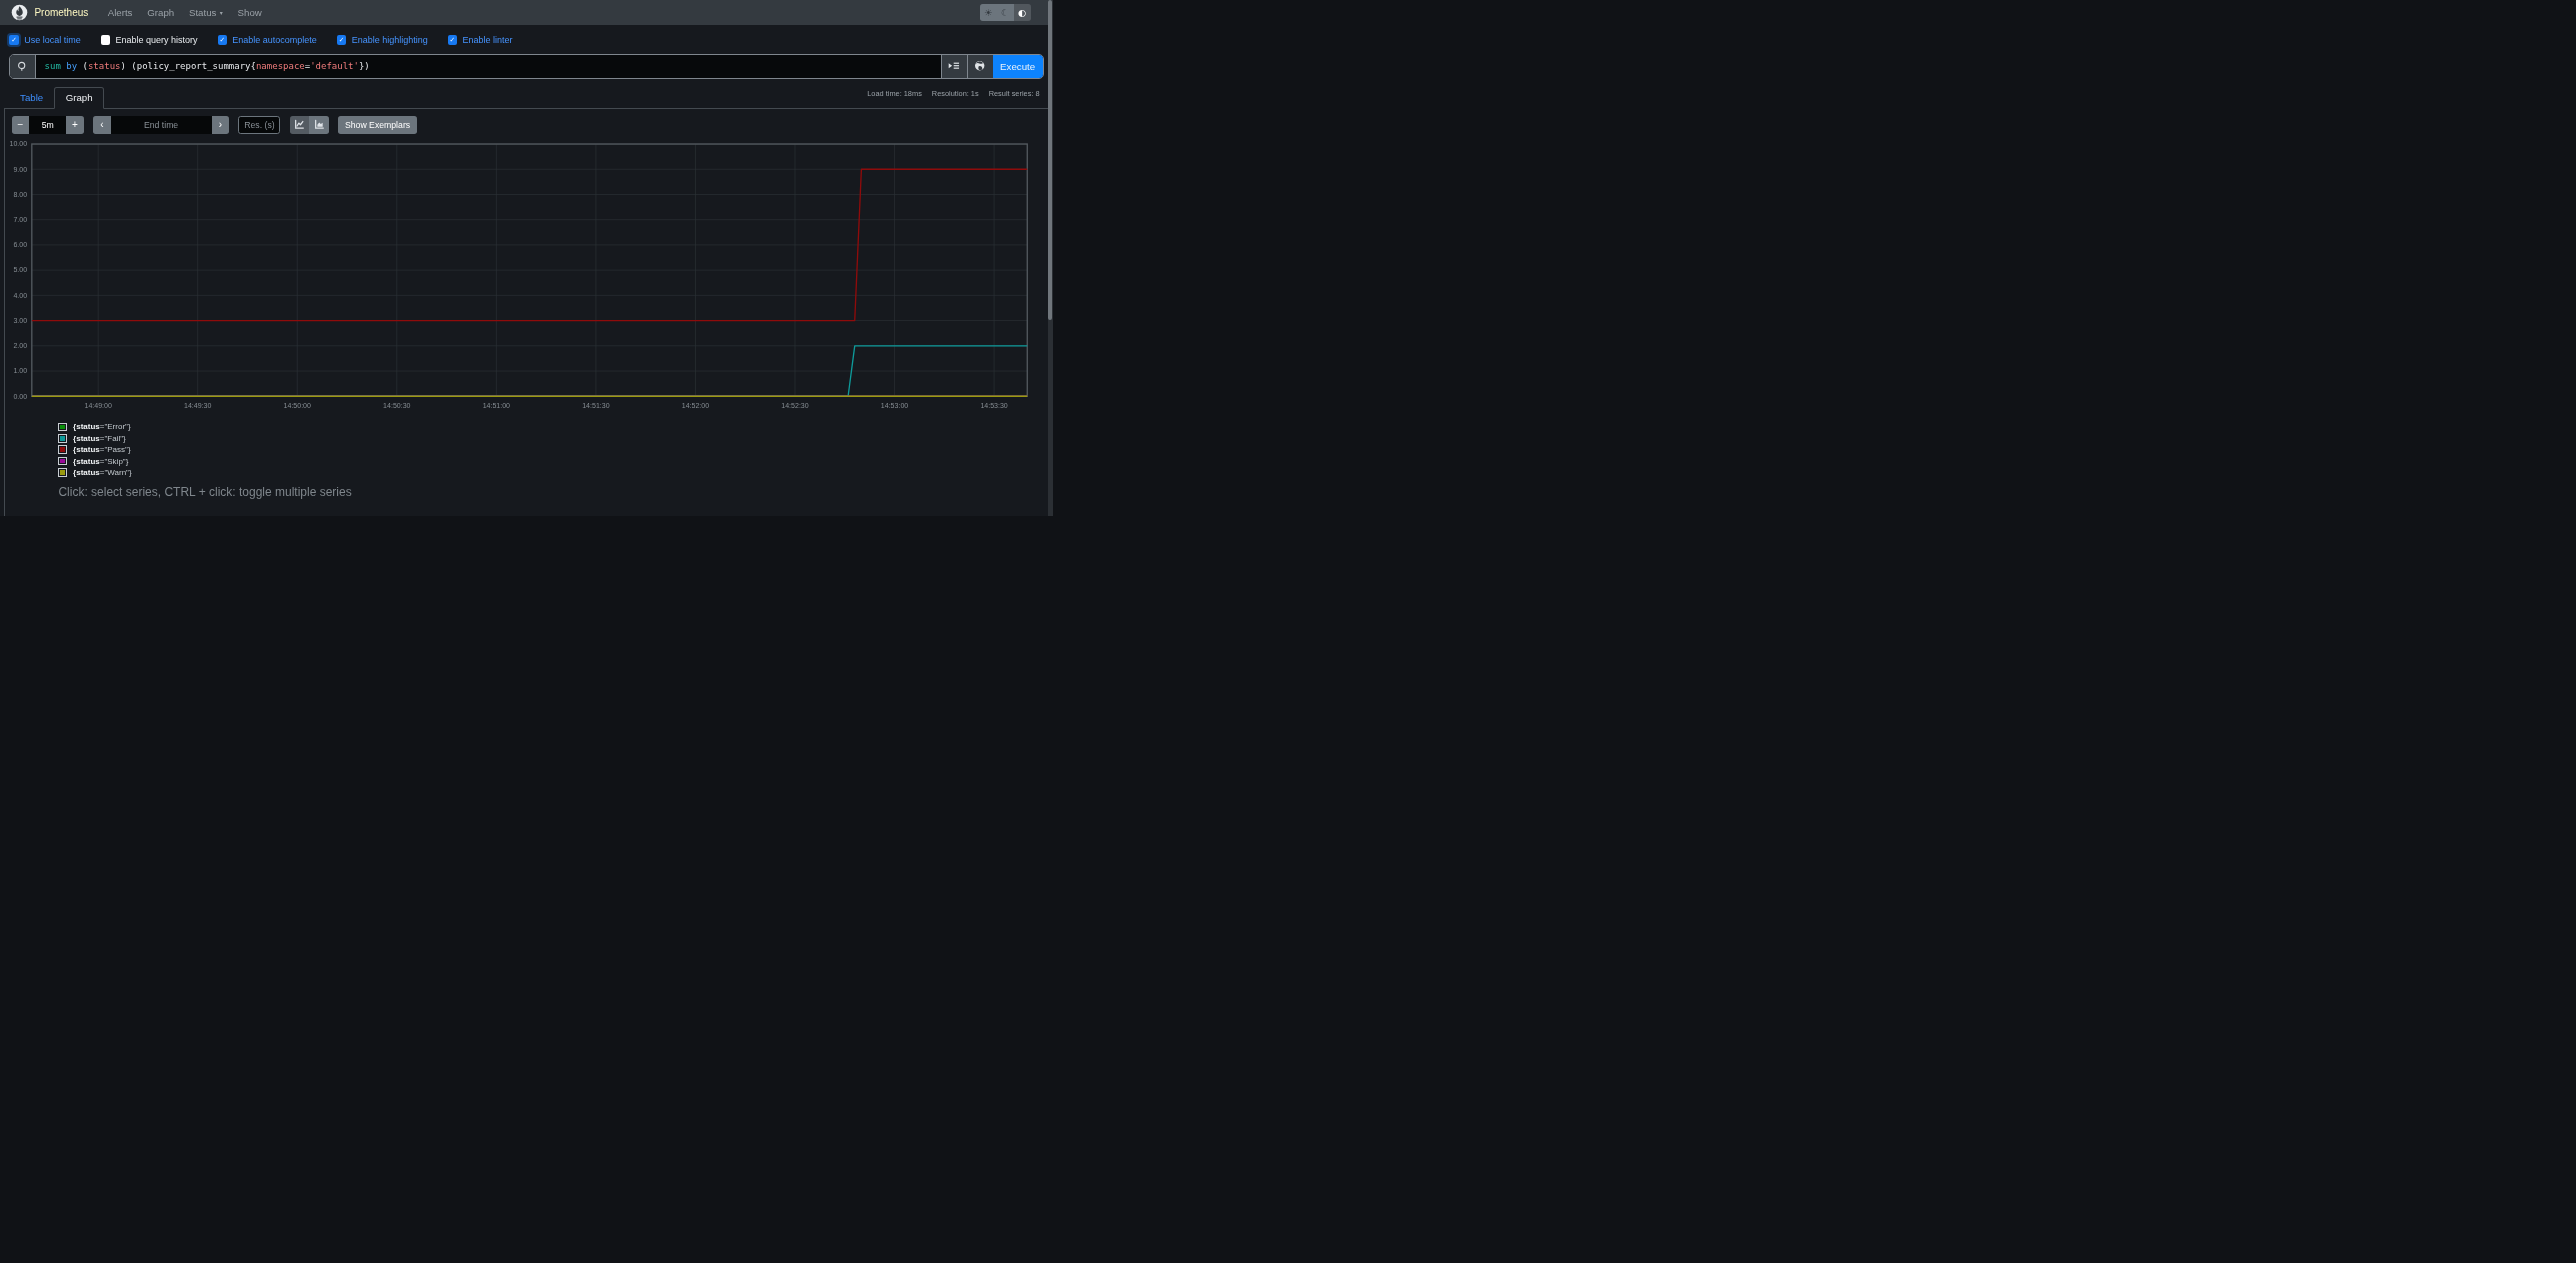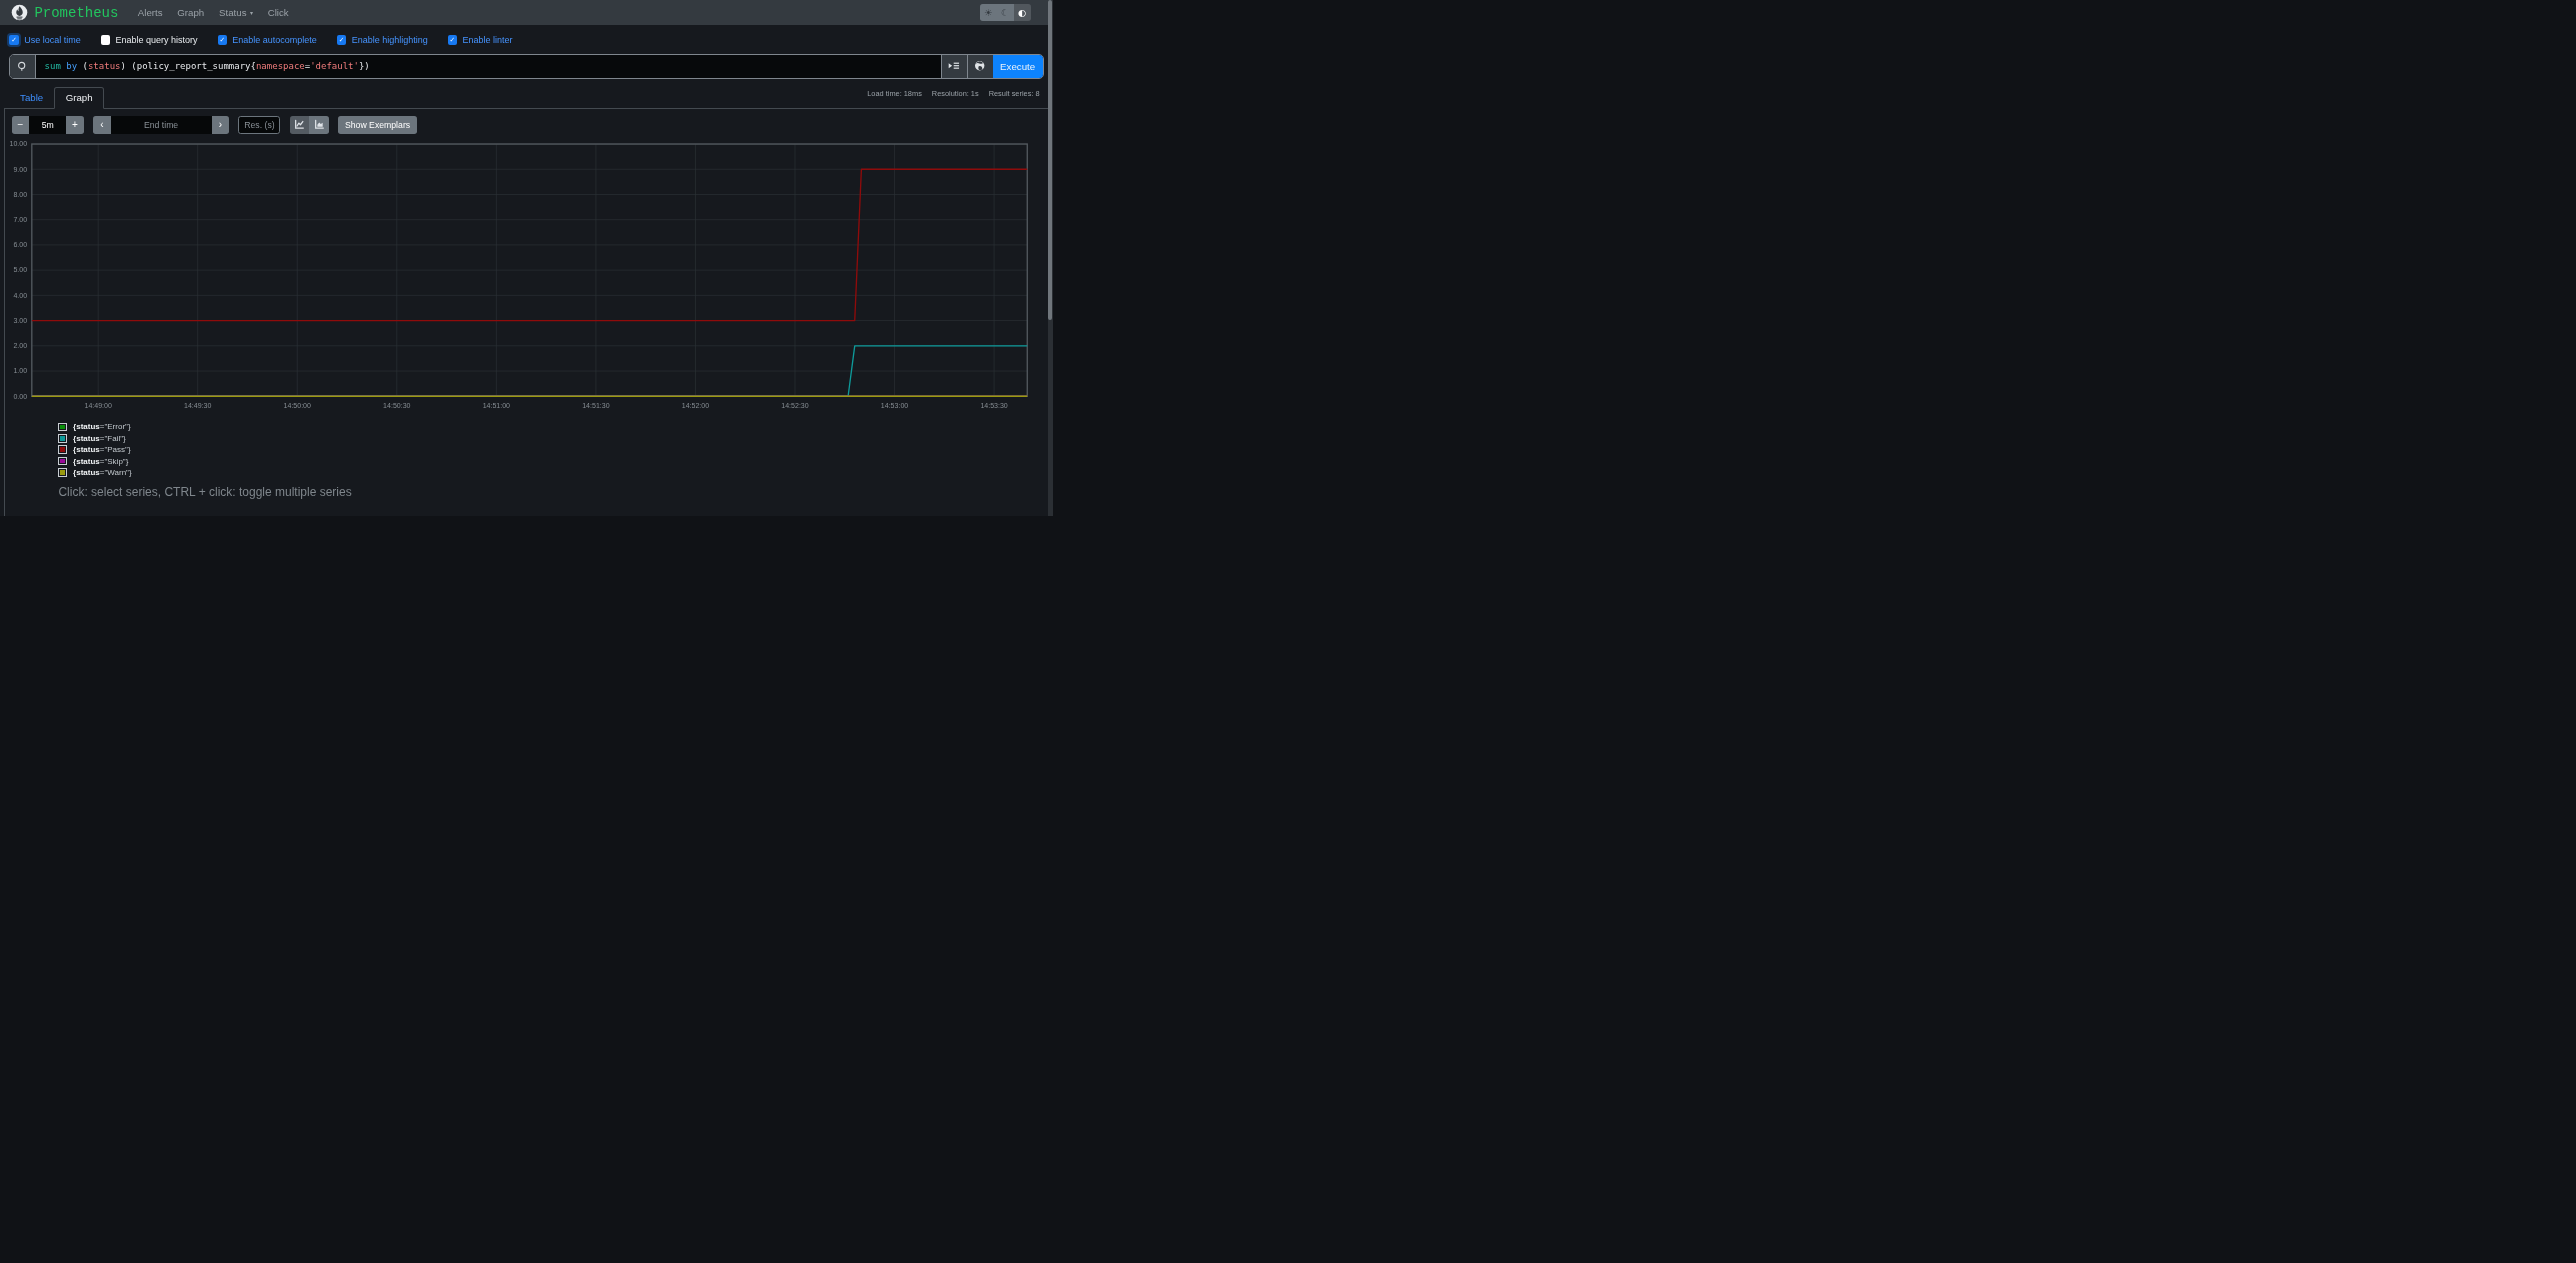--- a/index.html
+++ b/index.html
@@ -2,21 +2,21 @@
 <html style="font-size:10.7px"><head>
 <meta charset="utf-8">
 <style>
   * { margin:0; padding:0; box-sizing:border-box; }
   html,body { background:#101216; }
   body { font-family:"Liberation Sans", sans-serif; }
   #app { position:relative; width:1053px; height:516px; background:#16191e; overflow:hidden; }
 
   
   .navbar { height:25px; background:#343a40; display:flex; align-items:center; padding:0 10.7px 0 10.7px; width:1048px; }
-  .brand { display:flex; align-items:center; gap:6.7px; color:#22c55e; font-size:14px; margin-right:12px; cursor:pointer;font-family:Liberation Mono, monospace; }
+  .brand { display:flex; align-items:center; gap:6.7px; color:#fef9c3; font-size:10px; margin-right:12px; cursor:pointer; }
   .navlinks { display:flex; }
   .navlinks a { color:#9aa1a7; font-size:9.7px; padding:4px 7.4px; cursor:pointer; text-decoration:none; display:flex; align-items:center; }
   .caret { font-size:6px; margin-left:3.4px; font-family:"DejaVu Sans", sans-serif; color:#9aa1a7; }
   .theme-toggle { margin-left:auto; display:flex; border-radius:2.7px; overflow:hidden; height:17.5px; margin-right:6.7px; }
   .theme-toggle button { width:17px; background:#6c757d; border:none; color:#343a40; font-size:9.4px; font-family:"DejaVu Sans", sans-serif; display:flex; align-items:center; justify-content:center; cursor:pointer; }
   .theme-toggle button.active { background:#51575d; color:#fff; }
 
   
   .opts { display:flex; gap:20px; margin:10px 9.4px 0; align-items:center; }
   .opt { display:flex; align-items:center; gap:5.4px; font-size:9px; }
@@ -94,21 +94,21 @@
       </span>
       <span>Prometheus</span>
     </div>
     <div class="navlinks">
       <a>Alerts</a>
       <a>Graph</a>
       <a>
           <span>Status</span>
           <span class="caret">▾</span>
         </a>
-      <a>Click</a>
+      <a>Show</a>
     </div>
     <div class="theme-toggle">
       <button>
           <span>☀</span>
         </button>
       <button>
           <span>☾</span>
         </button>
       <button class="active">
           <span>◐</span>

